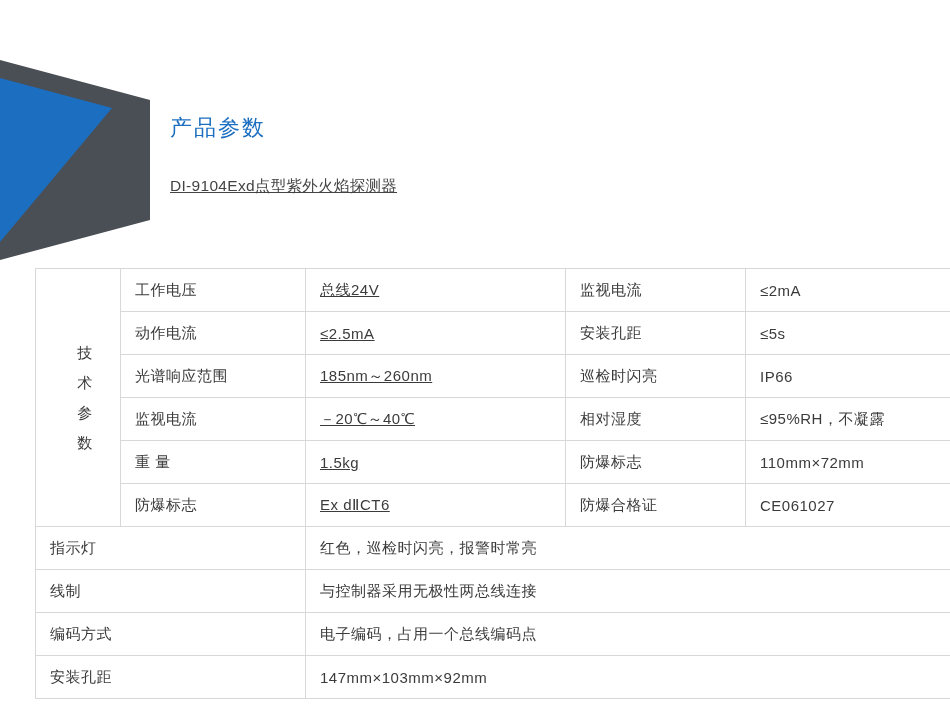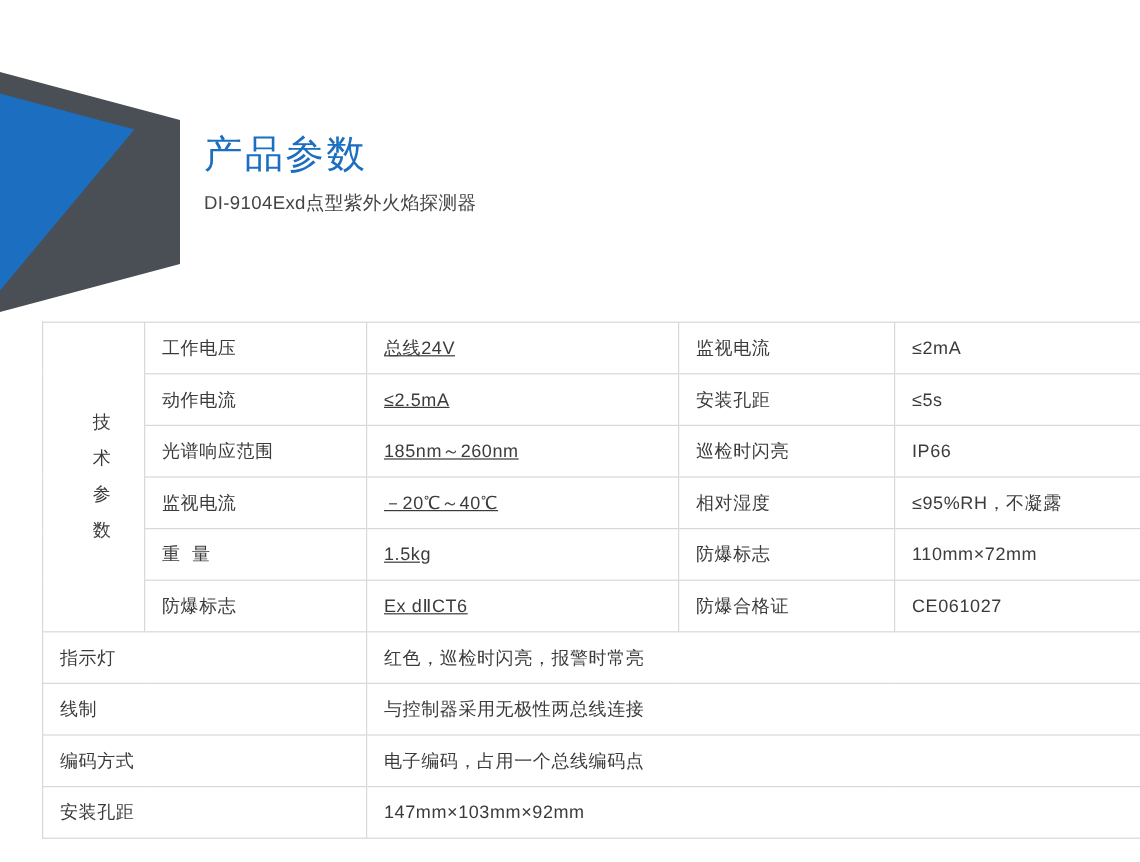--- a/index.html
+++ b/index.html
@@ -36,33 +36,34 @@
     width: 150px;
     height: 200px;
   }
   .header-text {
     position: absolute;
     left: 170px;
     top: 48px;
     width: 700px;
   }
   .header-title {
-    font-size: 32px;
+    font-size: 22px;
     color: #1c6fc0;
     letter-spacing: 2px;
     font-weight: normal;
     margin: 0;
     line-height: 40px;
   }
   .header-sub {
-    margin-top: 12px;
+    margin-top: 28px;
     font-size: 15.5px;
     color: #444444;
     letter-spacing: 0.3px;
     line-height: 20px;
+    text-decoration: underline;
   }
 
   
   .spec-wrap {
     position: absolute;
     left: 35px;
     top: 268px;
     width: 880px;
   }
   table.spec {
@@ -89,21 +90,20 @@
     letter-spacing: 3px;
   }
   td.cat .cat-inner {
     display: block;
     width: 22px;
     margin: 0 auto;
   }
   td.lbl {
     width: 170px;
     padding-left: 28px;
-    font-family: Liberation Mono, monospace;
   }
   td.val {
     width: 245px;
     padding-left: 22px;
     text-decoration: underline;
   }
   td.lbl2 {
     width: 165px;
     padding-left: 22px;
     margin-top: 24px;

